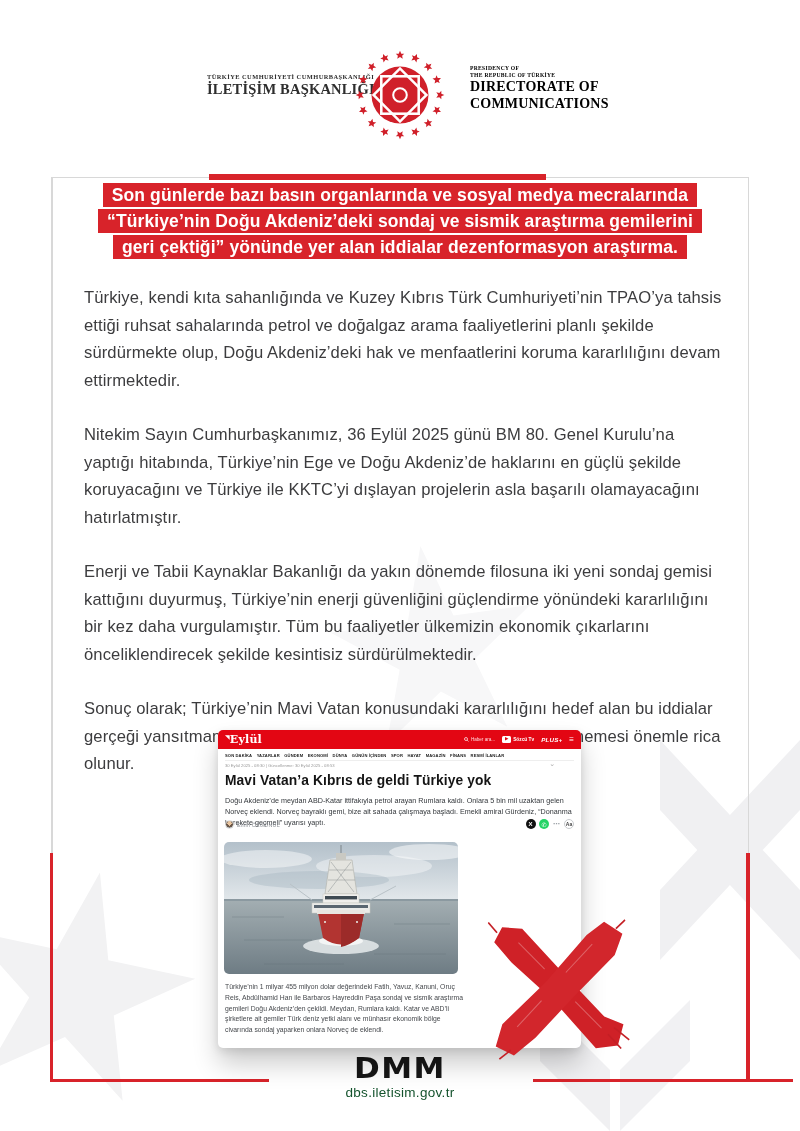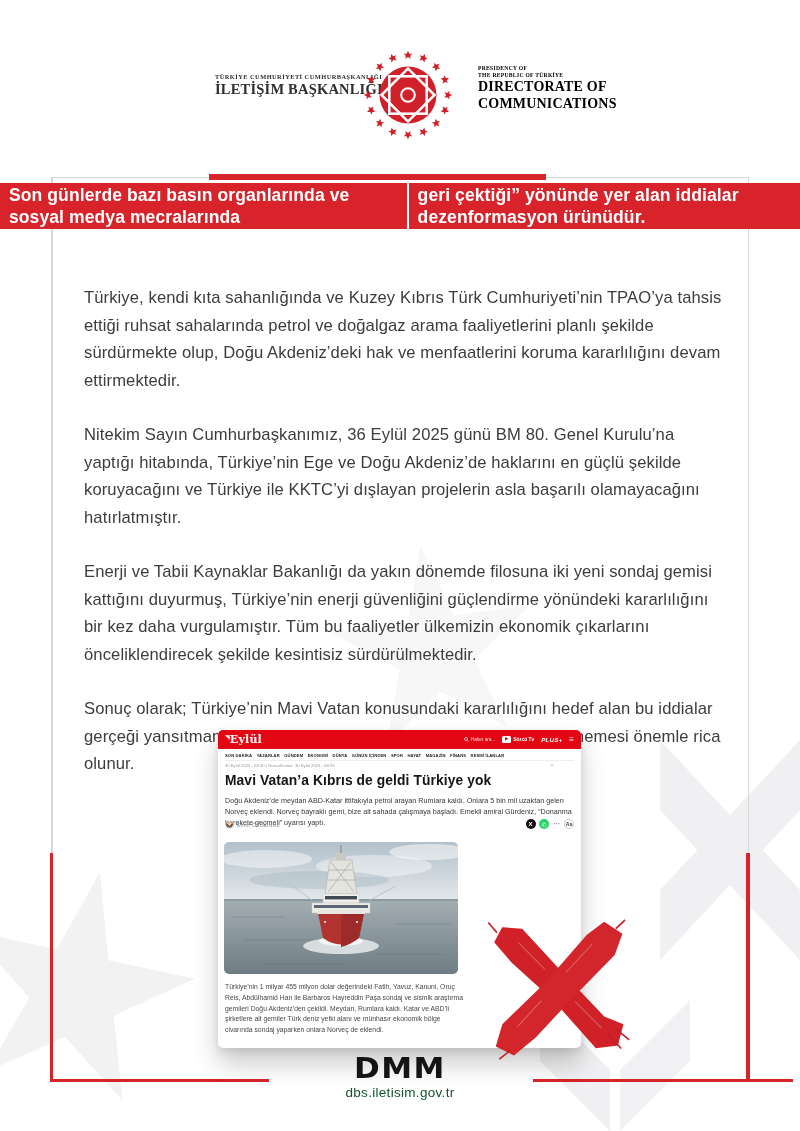--- a/index.html
+++ b/index.html
@@ -10,36 +10,36 @@
   html,body{background:#fff;}
   body{font-family:"Liberation Sans","DejaVu Sans",sans-serif;color:var(--text-dark);}
   #page{position:relative;width:800px;height:1131px;background:#fff;overflow:hidden;}
 
   
   .wm{position:absolute;z-index:0;}
   .wm-star{width:240px;height:240px;background:#f2f2f3;
     clip-path:polygon(50% 0%,61% 35%,98% 35%,68% 57%,79% 91%,50% 70%,21% 91%,32% 57%,2% 35%,39% 35%);}
 
   
-  #org-header{position:absolute;left:8px;top:40px;width:743px;height:110px;z-index:2;text-decoration:underline;}
+  #org-header{position:absolute;left:0;top:40px;width:743px;height:110px;z-index:2;text-decoration:underline;}
   .org-left{position:absolute;left:207px;top:33px;text-align:left;color:#2e2e2e;}
   .org-left .l1{font-family:"Liberation Serif","DejaVu Serif",serif;font-weight:bold;font-size:6.4px;letter-spacing:.45px;}
   .org-left .l2{font-family:"Liberation Serif","DejaVu Serif",serif;font-weight:bold;font-size:14.5px;letter-spacing:.2px;margin-top:1px;}
   .org-right{position:absolute;left:470px;top:25px;text-align:left;color:#000000;}
   .org-right .s{font-family:"Liberation Serif","DejaVu Serif",serif;font-weight:bold;font-size:5.6px;letter-spacing:.3px;line-height:6.6px;}
   .org-right .b{font-family:"Liberation Serif","DejaVu Serif",serif;font-weight:bold;font-size:14px;letter-spacing:.2px;line-height:15.5px;margin-top:1px;}
   #emblem{position:absolute;left:349px;top:1px;width:102px;height:108px;}
 
   
   .frame{position:absolute;z-index:1;}
   .fg{background:var(--border-gray);}
   .fr{background:var(--accent-red);}
 
   
-  #banner{position:absolute;left:0;top:183px;width:800px;z-index:2;display:flex;align-items:center;gap:2px;}
+  #banner{position:absolute;left:0;top:183px;width:800px;z-index:2;display:flex;flex-direction:column;align-items:center;gap:2px;}
   #banner .banner-line{display:inline-block;background:var(--accent-red);color:#fff;
     font-weight:bold;font-size:17.5px;line-height:22px;padding:1px 9px;letter-spacing:.1px;}
 
   
   #body-text{position:absolute;left:84px;top:284px;width:640px;z-index:2;}
   #body-text .para{display:block;font-size:16.6px;line-height:27.5px;color:var(--text-dark);margin-bottom:27px;letter-spacing:.1px;}
 
   
   #news-card{position:absolute;left:218px;top:730px;width:363px;height:318px;background:#fff;
     border-radius:5px;box-shadow:0 16px 26px rgba(0,0,0,.20), 0 3px 8px rgba(0,0,0,.10);z-index:3;}
@@ -136,21 +136,22 @@
   <div class="frame fg" style="left:51px;top:176.5px;width:1.5px;height:677px;"></div>
   <div class="frame fg" style="left:747.5px;top:176.5px;width:1.5px;height:677px;"></div>
   <div class="frame fr" style="left:209px;top:173.5px;width:337px;height:6px;"></div>
   <div class="frame fr" style="left:49.5px;top:853px;width:3.5px;height:229px;"></div>
   <div class="frame fr" style="left:746px;top:853px;width:3.5px;height:229px;"></div>
   <div class="frame fr" style="left:49.5px;top:1078.5px;width:219px;height:3.5px;"></div>
   <div class="frame fr" style="left:533px;top:1078.5px;width:260px;height:3.5px;"></div>
 
   <div id="banner">
       <span class="banner-line">Son günlerde bazı basın organlarında ve sosyal medya mecralarında</span>
-      <span class="banner-line">geri çektiği” yönünde yer alan iddialar dezenformasyon ürünüdür.</span>
+      <span class="banner-line">“Türkiye’nin Doğu Akdeniz’deki sondaj ve sismik araştırma gemilerini</span>
+      <span class="banner-line">geri çektiği” yönünde yer alan iddialar dezenformasyon araştırma.</span>
     </div>
 
   <div id="body-text">
       <span class="para">Türkiye, kendi kıta sahanlığında ve Kuzey Kıbrıs Türk Cumhuriyeti’nin TPAO’ya tahsis ettiği ruhsat sahalarında petrol ve doğalgaz arama faaliyetlerini planlı şekilde sürdürmekte olup, Doğu Akdeniz’deki hak ve menfaatlerini koruma kararlılığını devam ettirmektedir.</span>
       <span class="para">Nitekim Sayın Cumhurbaşkanımız, 36 Eylül 2025 günü BM 80. Genel Kurulu’na yaptığı hitabında, Türkiye’nin Ege ve Doğu Akdeniz’de haklarını en güçlü şekilde koruyacağını ve Türkiye ile KKTC’yi dışlayan projelerin asla başarılı olamayacağını hatırlatmıştır.</span>
       <span class="para">Enerji ve Tabii Kaynaklar Bakanlığı da yakın dönemde filosuna iki yeni sondaj gemisi kattığını duyurmuş, Türkiye’nin enerji güvenliğini güçlendirme yönündeki kararlılığını bir kez daha vurgulamıştır. Tüm bu faaliyetler ülkemizin ekonomik çıkarlarını önceliklendirecek şekilde kesintisiz sürdürülmektedir.</span>
       <span class="para">Sonuç olarak; Türkiye’nin Mavi Vatan konusundaki kararlılığını hedef alan bu iddialar gerçeği yansıtmamaktadır. Kamuoyunun yanıltıcı bilgilere itibar etmemesi önemle rica olunur.</span>
     </div>
 
   <div id="news-card">

